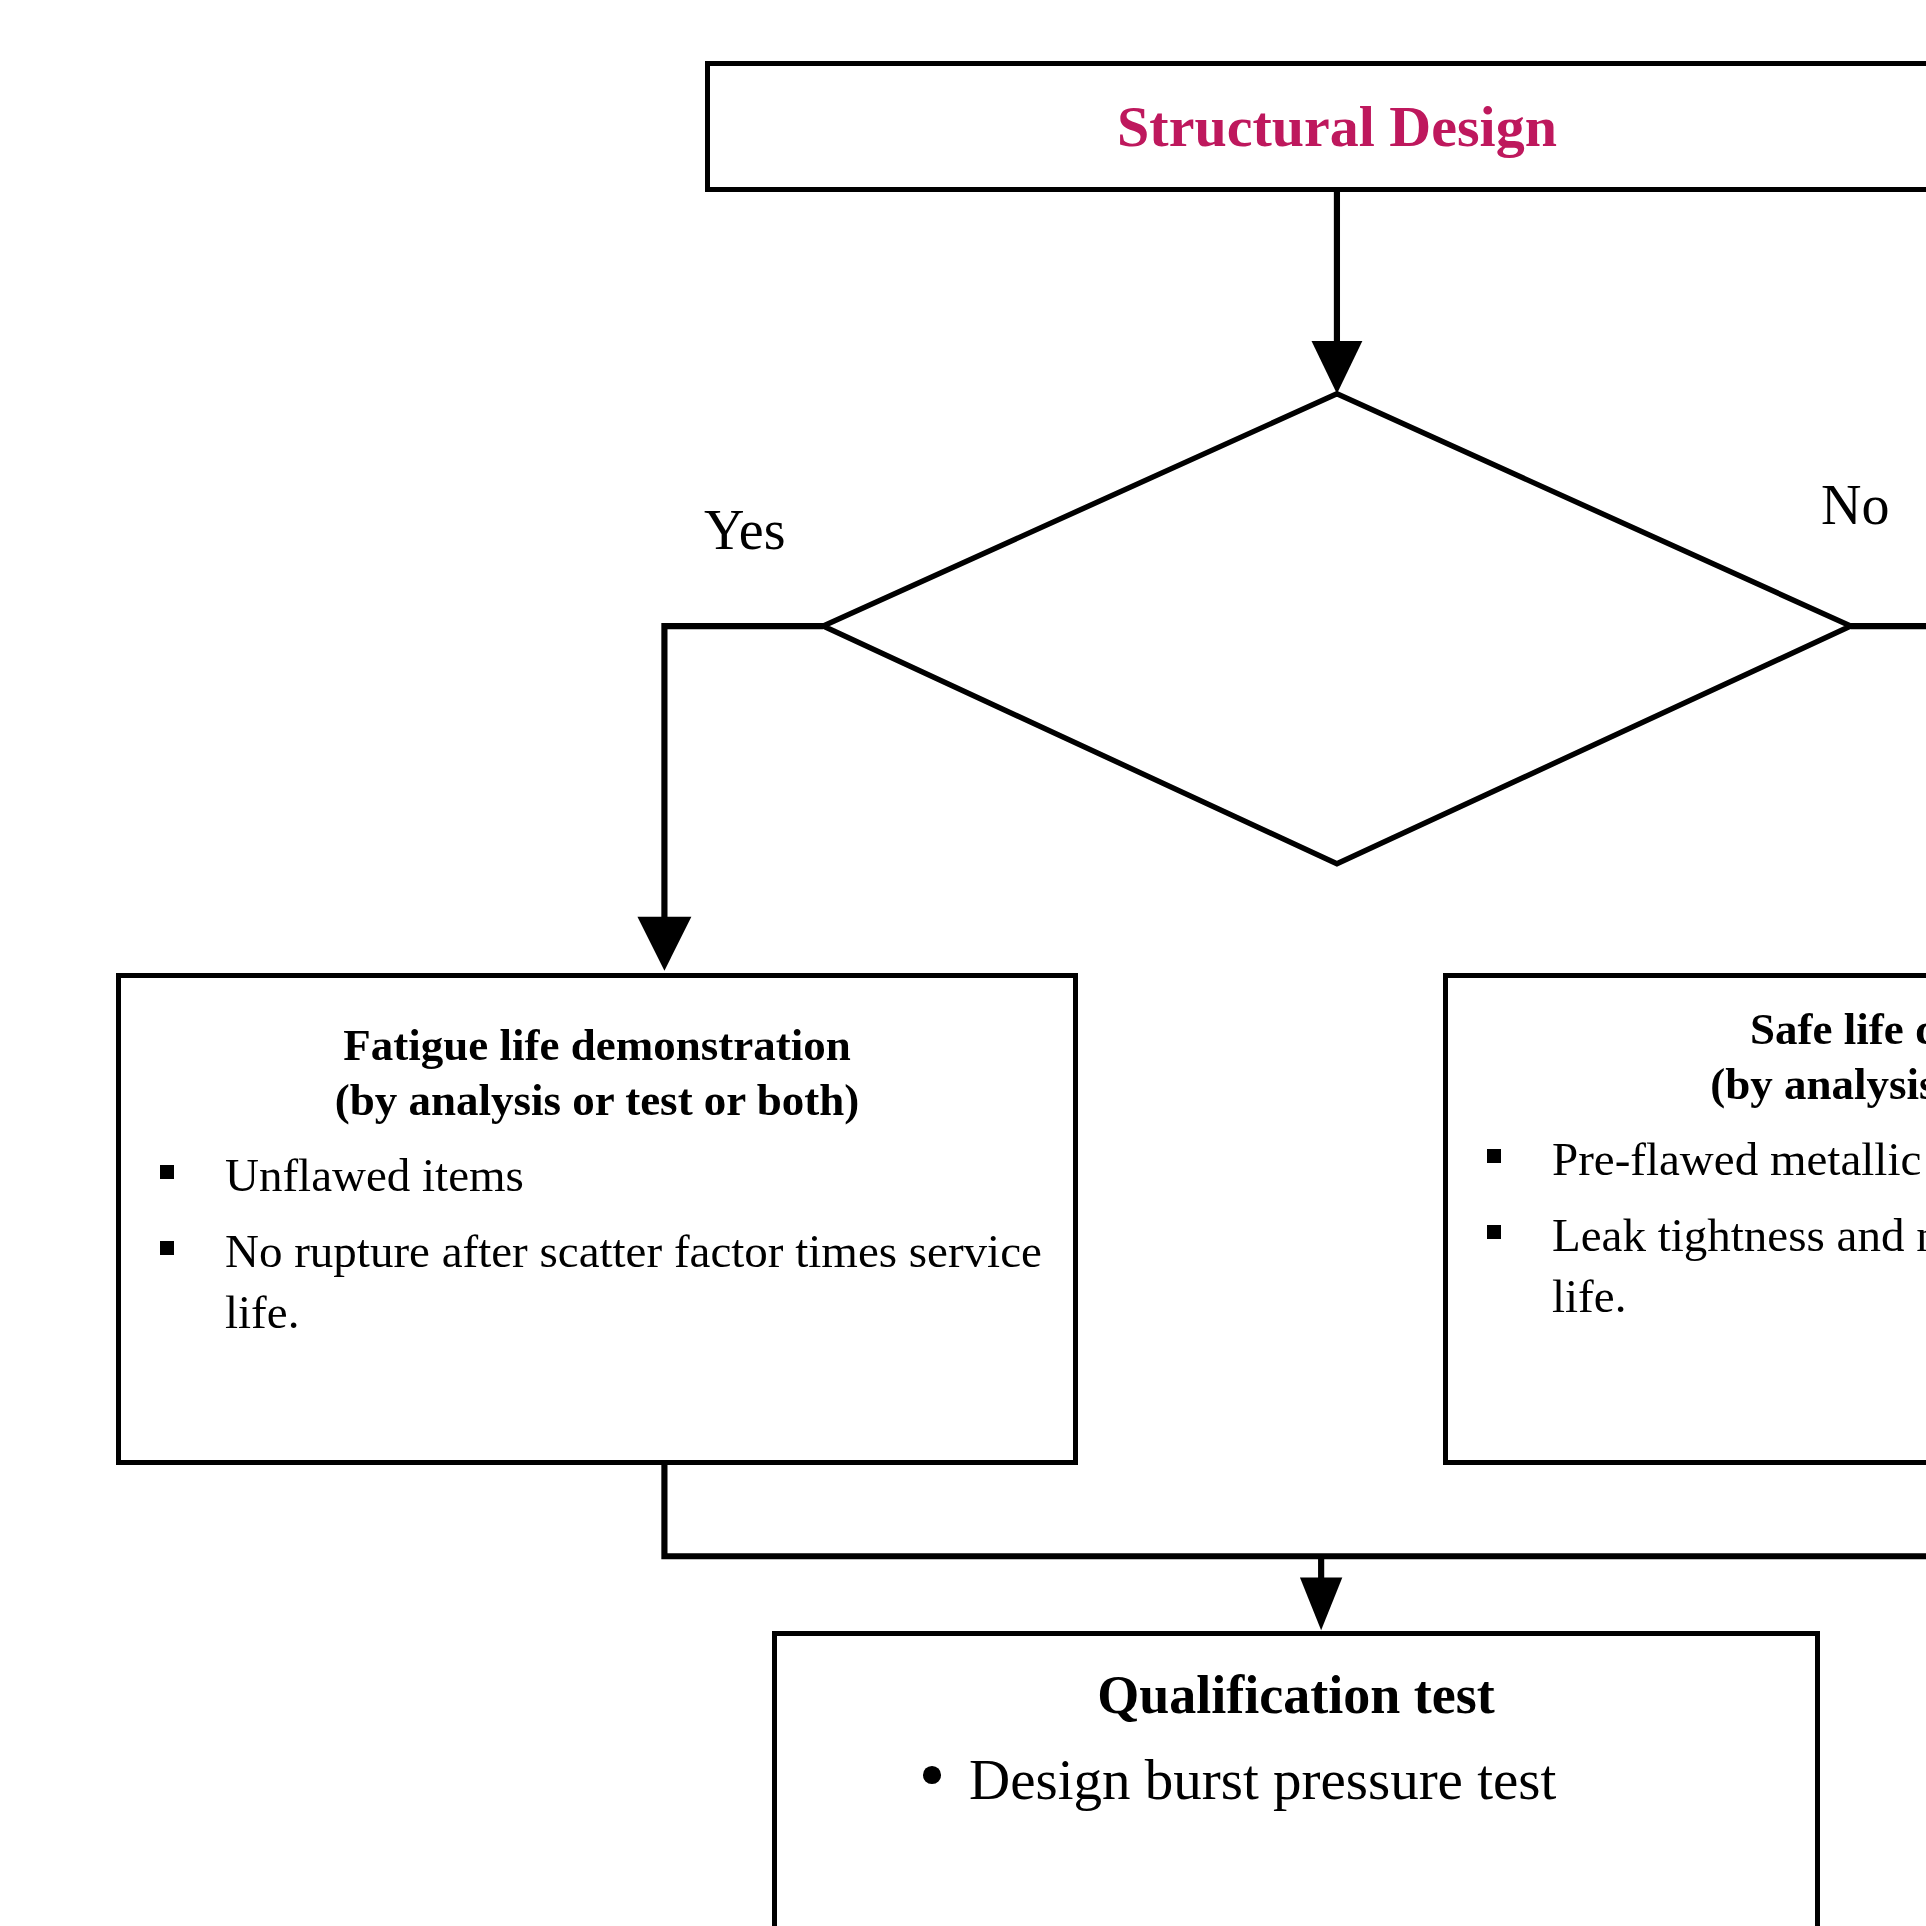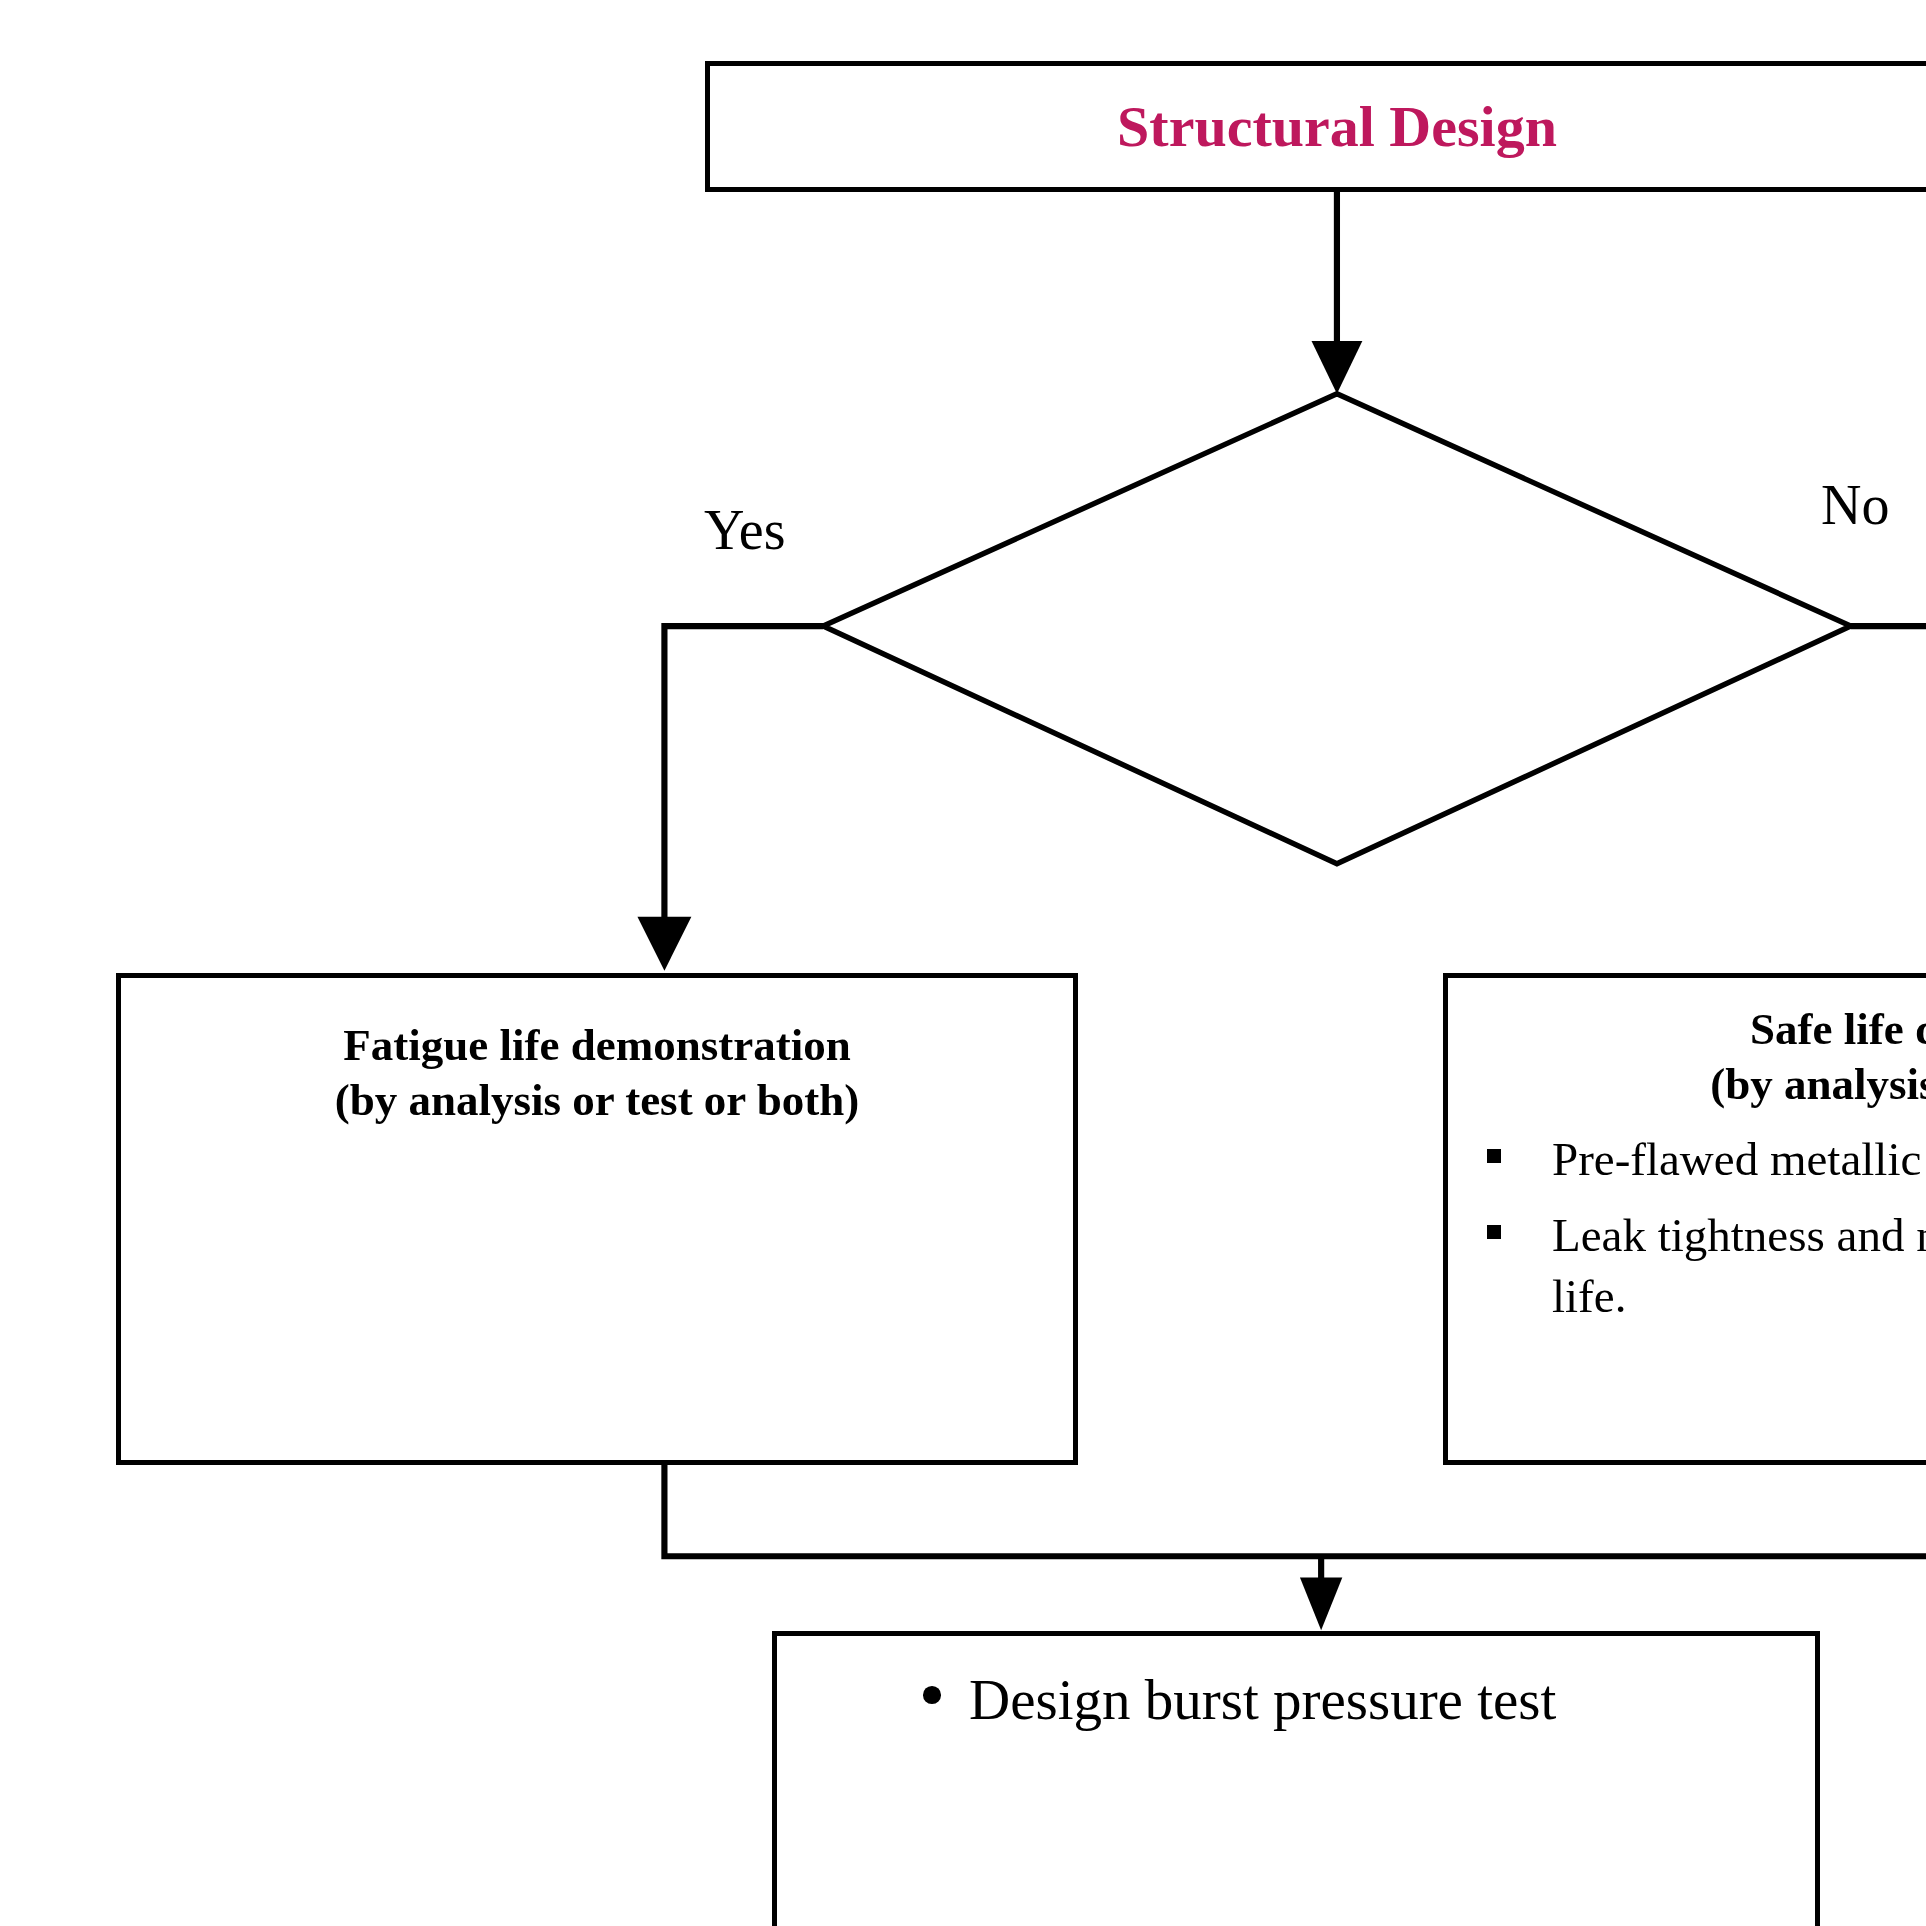--- a/index.html
+++ b/index.html
@@ -192,38 +192,49 @@
     <div class="node-plain">Structural Design</div>
   </div>
 
 
   <div class="edge-label" id="label-yes">Yes</div>
   <div class="edge-label" id="label-no">No</div>
 
   <div class="node-box" id="box-fatigue-life">
     <div class="node-title">Fatigue life demonstration
 (by analysis or test or both)</div>
+    <ul class="bullet-list">
+      <li class="bullet-item">
+        <span class="sq-marker"></span>
+        <span class="text">Unflawed items</span>
+      </li>
+      <li class="bullet-item">
+        <span class="sq-marker"></span>
+        <span class="text">No rupture after scatter factor times service life.</span>
+      </li>
+    </ul>
   </div>
 
   <div class="node-box" id="box-safe-life">
     <div class="node-title">Safe life demonstration
 (by analysis or test or both)</div>
     <ul class="bullet-list">
       <li class="bullet-item">
         <span class="sq-marker"></span>
         <span class="text">Pre-flawed metallic items</span>
       </li>
       <li class="bullet-item">
         <span class="sq-marker"></span>
         <span class="text">Leak tightness and no rupture after 4 × service life.</span>
       </li>
     </ul>
   </div>
 
   <div class="node-box" id="box-qualification">
+    <div class="node-title">Qualification test</div>
     <ul class="bullet-list">
       <li class="bullet-item">
         <span class="rd-marker"></span>
         <span class="text">Design burst pressure test</span>
       </li>
     </ul>
   </div>
 
 </div>
 

